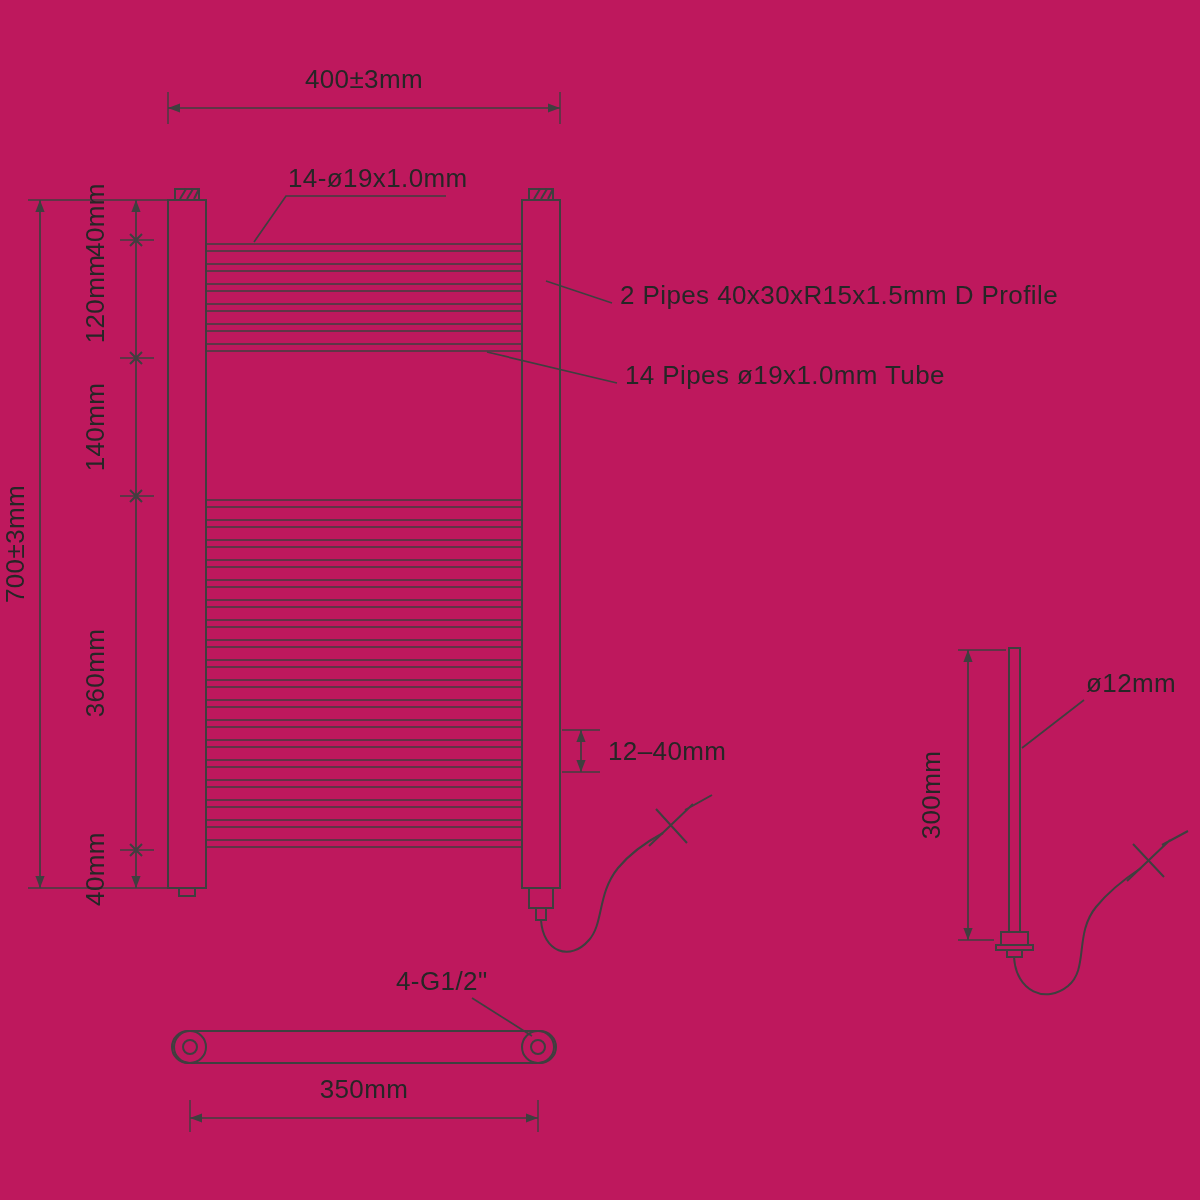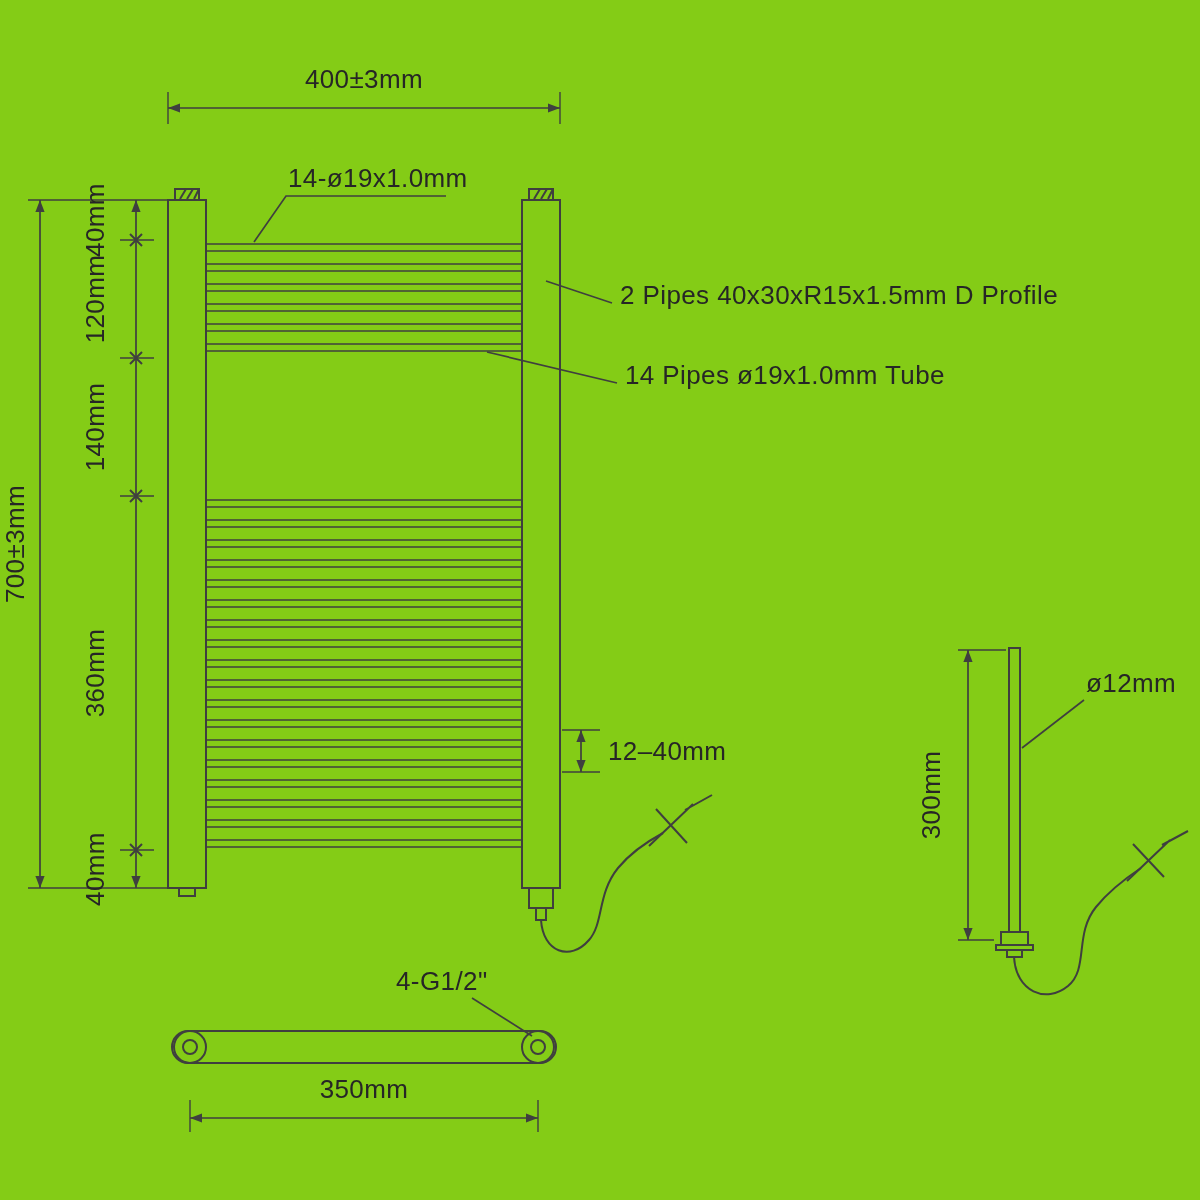--- a/index.html
+++ b/index.html
@@ -1,17 +1,17 @@
 <!DOCTYPE html>
 <html><head>
 <meta charset="utf-8">
 <style>
   html,body{margin:0;padding:0;background:#ffffff;}
   .page{
-    width:1200px;height:1200px;position:relative;background:#84cc16;
+    width:1200px;height:1200px;position:relative;background:#be185d;
     font-family:"Liberation Sans",sans-serif;overflow:hidden;
   }
   svg{display:block;}
   
   .geo rect{fill:none;stroke:#3f3f3f;stroke-width:2;}
   .geo path{fill:none;stroke:#3f3f3f;stroke-width:2;}
   .thin{stroke:#3f3f3f;stroke-width:1.3;fill:none;}
   #tubes-top rect,#tubes-bottom rect{fill:none;stroke:#3f3f3f;stroke-width:1.5;}
   
   .dimline{stroke:#3f3f3f;stroke-width:1.7;fill:none;}

